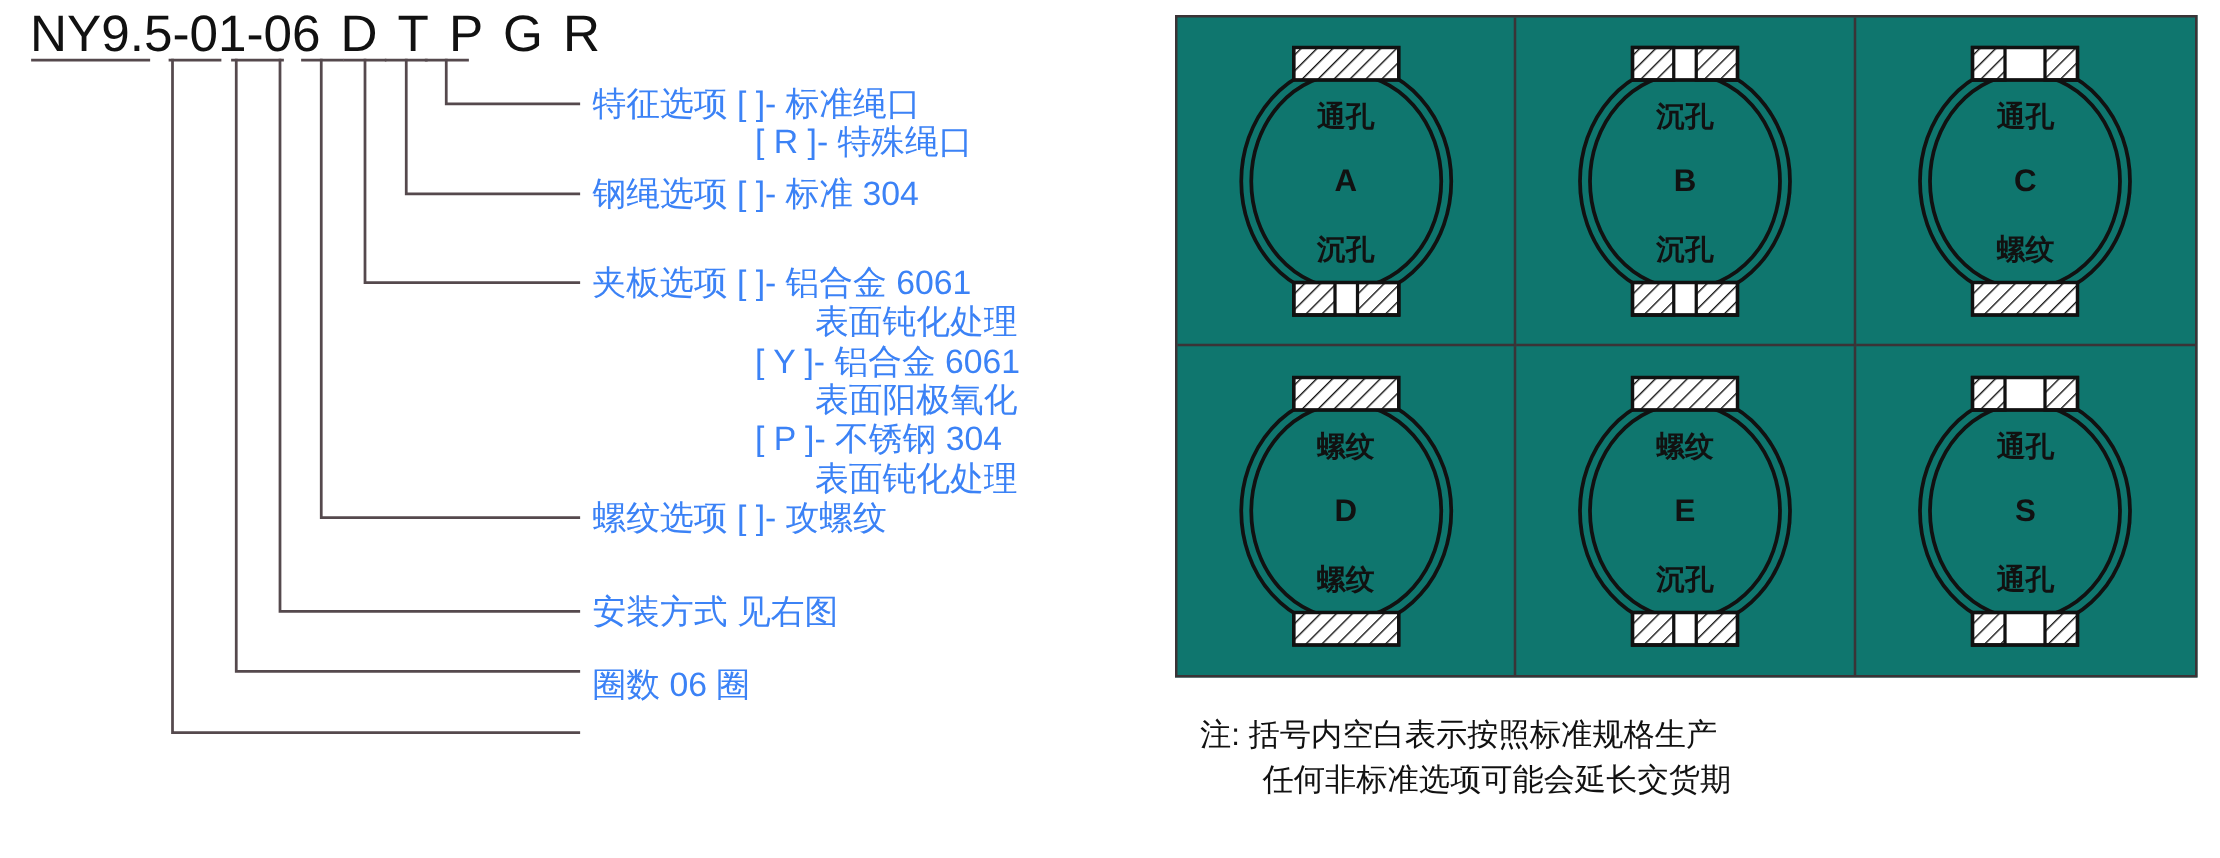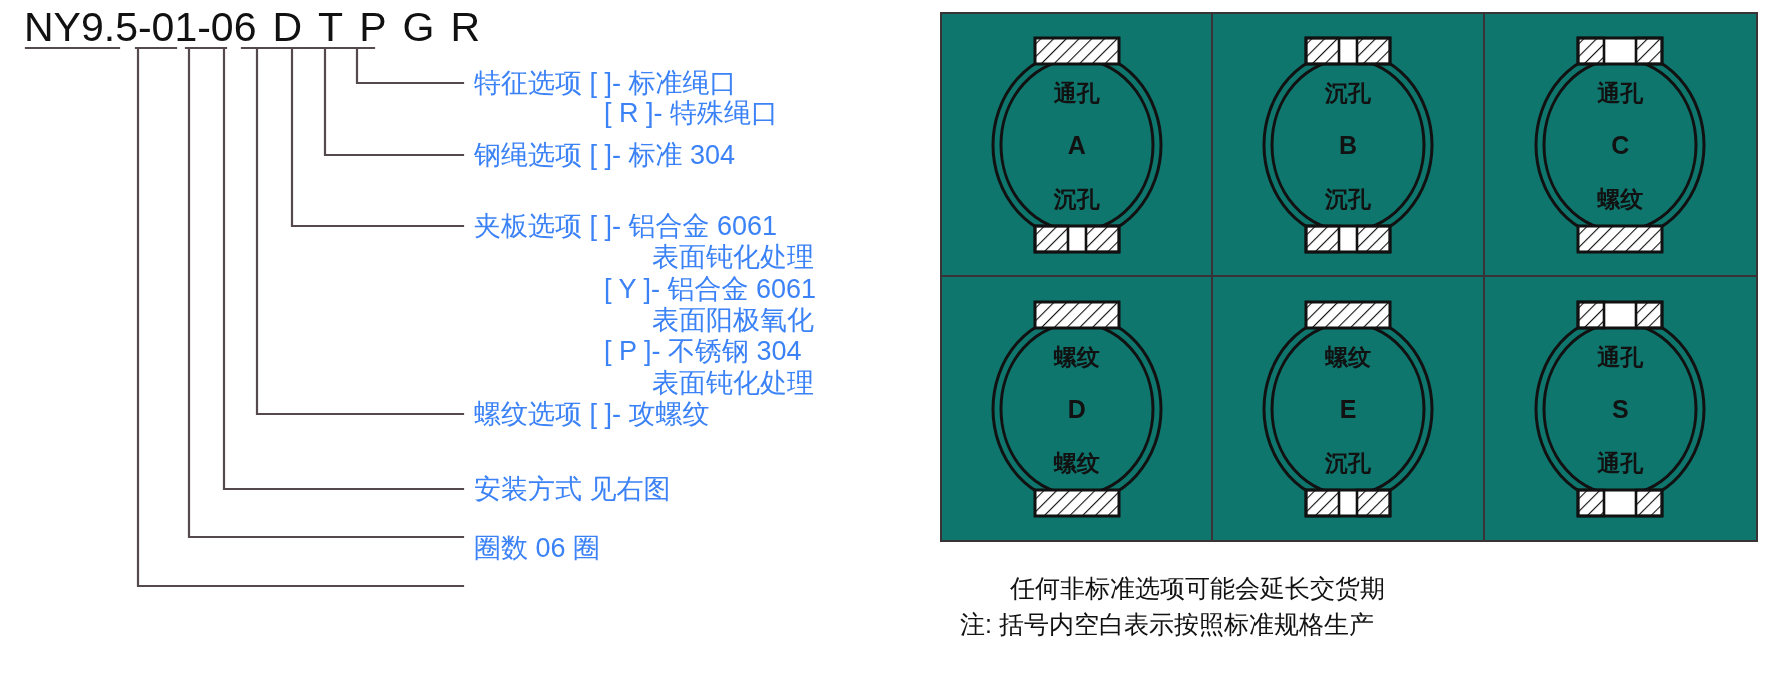--- a/index.html
+++ b/index.html
@@ -339,18 +339,18 @@
           </svg>
           <div class="ring-label lbl-top">通孔</div>
           <div class="ring-label lbl-center">S</div>
           <div class="ring-label lbl-bottom">通孔</div>
         </div>
       </div>
 
     </div>
 
     <div id="note">
+      <span class="ln">注:  括号内空白表示按照标准规格生产</span>
       <span class="ln ln2">任何非标准选项可能会延长交货期</span>
-      <span class="ln">注:  括号内空白表示按照标准规格生产</span>
     </div>
   </div>
 
 </div>
 
 </body></html>

